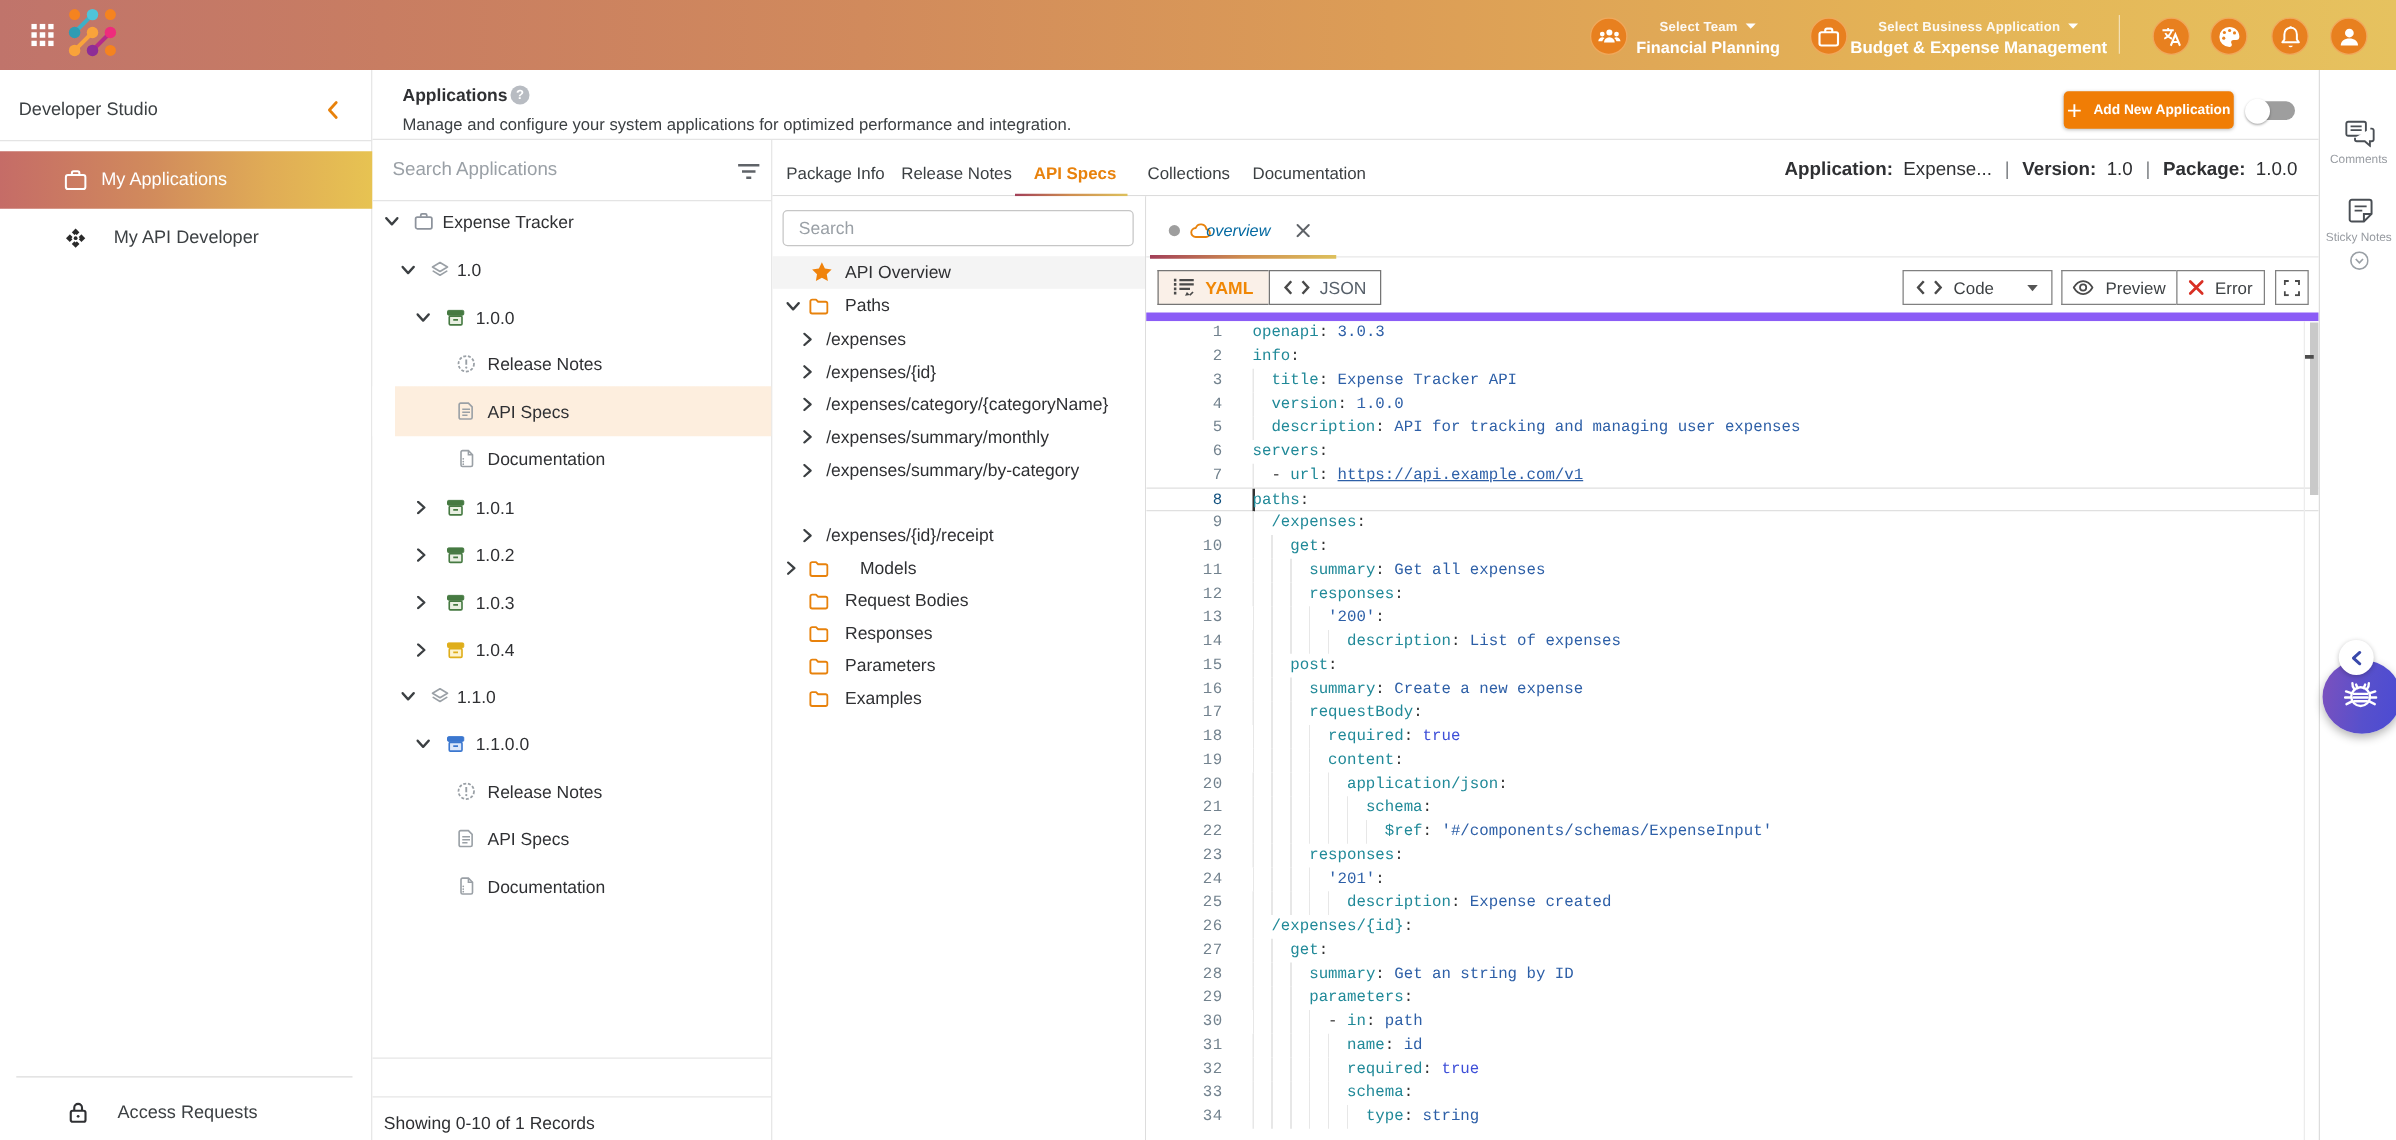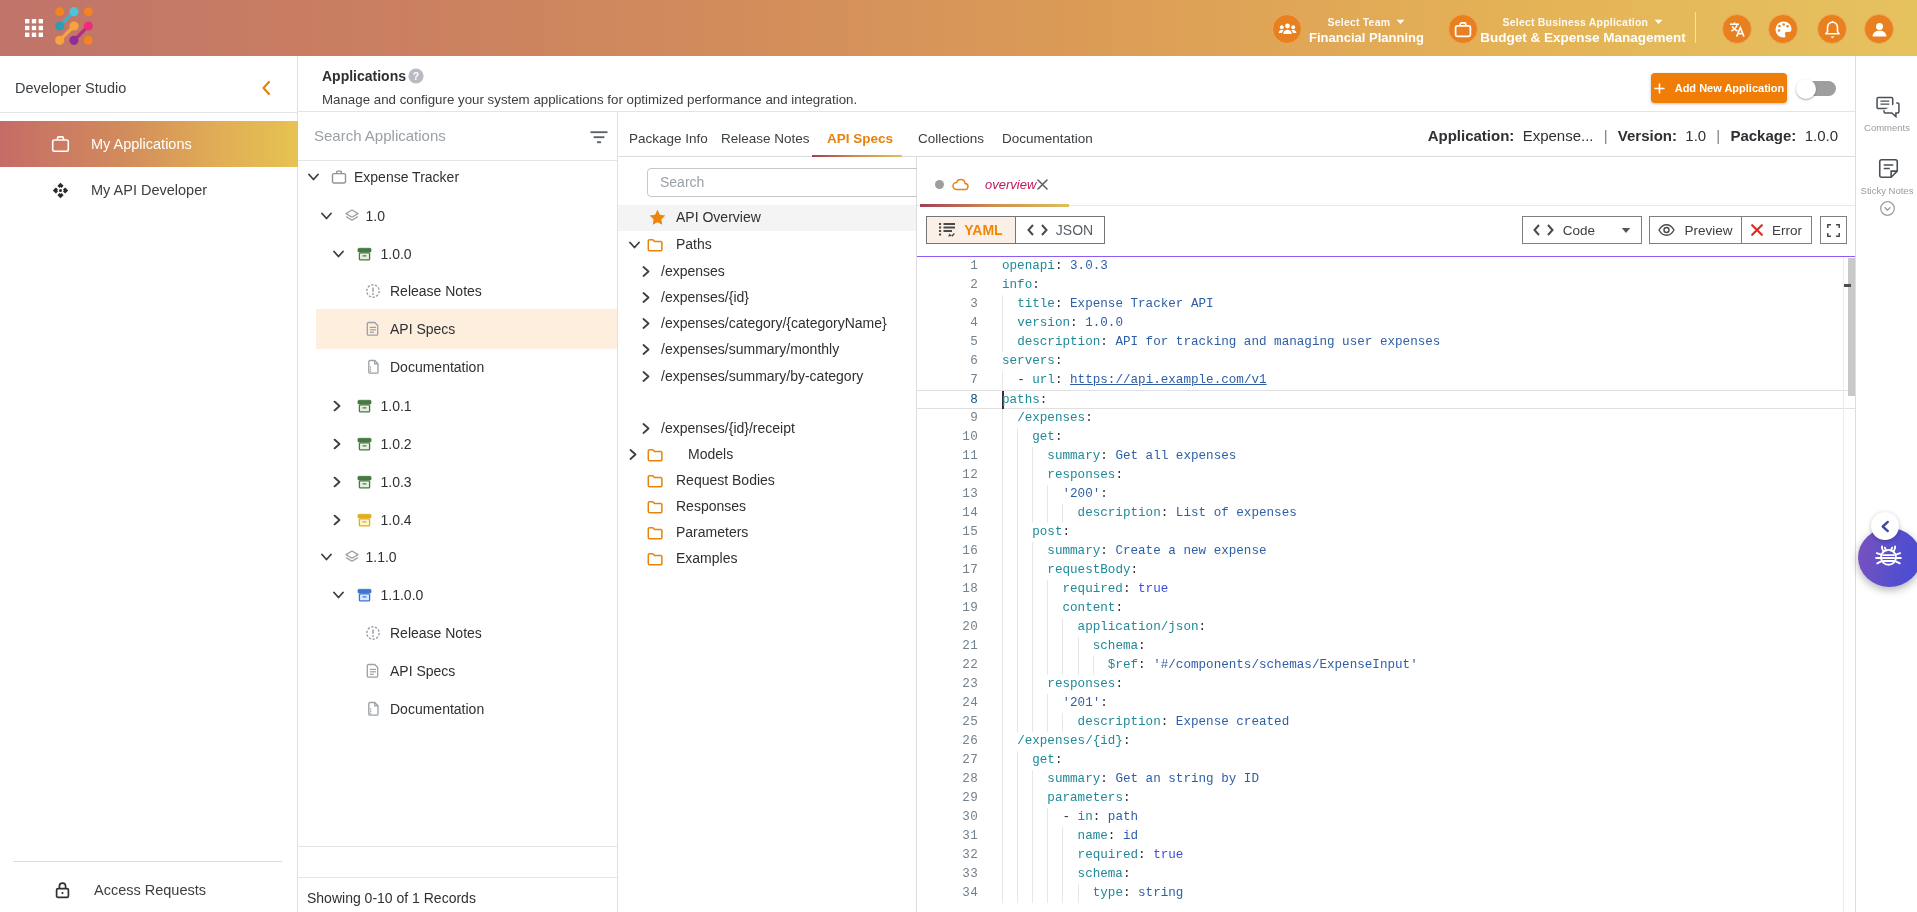--- a/index.html
+++ b/index.html
@@ -34,29 +34,29 @@
 .toggle{position:absolute;left:1500px;top:25px;width:38px;height:15px;border-radius:8px;background:#9e9e9e}
 .toggle .knob{position:absolute;left:-2px;top:-2.5px;width:20px;height:20px;border-radius:50%;background:#fff;box-shadow:0 1px 2px rgba(0,0,0,.35)}
 .tabtxt{position:absolute;top:19px;font-size:13.5px;color:#3c4043;white-space:nowrap}
 .tabtxt.active{color:#e8820c;font-weight:700}
 .tabunder{position:absolute;left:194px;top:42.5px;width:90px;height:2.5px;background:linear-gradient(90deg,#a23f58,#cf8e50,#ddc05c)}
 .appinfo{position:absolute;top:15px;right:17px;font-size:15px;color:#2f3033;white-space:nowrap}
 .appinfo b{font-weight:700}
 .appinfo .sep{color:#7d8084;padding:0 6px;font-weight:400}
 
 .filepanel{position:absolute;left:618px;top:157px;width:299px;height:755px;background:#fff;border-right:1px solid #ddd}
-.fp-search{position:absolute;left:29px;top:11px;width:281px;height:29px;border:1px solid #c6c6c6;border-radius:4px}
+.fp-search{position:absolute;left:8px;top:11px;width:281px;height:29px;border:1px solid #c6c6c6;border-radius:4px}
 .fp-search span{position:absolute;left:12px;top:5px;font-size:14px;color:#9aa0a6}
 .frow{position:absolute;left:0;width:298px;height:26px;display:flex;align-items:center;font-size:14px;color:#2f3033;white-space:nowrap}
 .frow.sel{background:#f4f4f4}
 
 .editor{position:absolute;left:917px;top:157px;width:938px;height:755px;background:#fff}
 .etabrow{position:absolute;left:0;top:0;width:938px;height:49px;border-bottom:1px solid #e8e8e8}
 .etab-under{position:absolute;left:3px;top:47px;width:149px;height:2.5px;background:linear-gradient(90deg,#a23f58,#cf8e50,#ddc05c)}
-.toolbar{position:absolute;left:0;top:49px;width:938px;height:51px;border-bottom:1px solid #8b5cf6}
+.toolbar{position:absolute;left:0;top:49px;width:938px;height:51px;border-bottom:7px solid #8b5cf6}
 .tbtn{position:absolute;display:flex;align-items:center;justify-content:center;font-size:13.5px;color:#3c4043;background:#fff;border:1px solid #7a7a7a;height:28px;top:10px}
 .codewrap{position:absolute;left:0;top:100px;width:938px;height:655px;background:#fff;overflow:hidden}
 .cl{position:relative;height:19px;white-space:pre;font-family:"Liberation Mono",monospace;font-size:12.6px;line-height:19px}
 .ln{position:absolute;left:0;top:0;width:61px;text-align:right;color:#72828e;letter-spacing:.3px}
 .lc{position:absolute;left:85px;top:0;background-repeat:no-repeat;background-image:none}
 .gl{background-image:repeating-linear-gradient(90deg,#e7e7e7 0 1px,transparent 1px 15.12px)}
 .k{color:#208998}.v{color:#2d5fa7}.bt{color:#3d4ed8}.st{color:#2d5fa7}.pn{color:#333}
 .lnk{color:#2d5fa7;text-decoration:underline}
 .curline{background:#fff;border-top:1px solid #e0e0e0;border-bottom:1px solid #e0e0e0}
 .curline .ln{color:#10507e}
@@ -170,21 +170,21 @@
       </svg>
     </span>
 <div class="abs" style="left:0;top:56px;width:298px;height:1px;background:#e4e4e4"></div>
 <div class="myapps">
       <span style="margin-left:51px">
         <svg width="19" height="18" viewBox="0 0 19 18" fill="none">
 <rect x="1.7" y="5" width="15.6" height="11.2" rx="1.7" stroke="#fff" stroke-width="1.6"></rect>
 <path d="M6.5 4.8 V3.3 a1.4 1.4 0 0 1 1.4 -1.4 h3.2 a1.4 1.4 0 0 1 1.4 1.4 V4.8" stroke="#fff" stroke-width="1.6"></path>
         </svg>
       </span>
-      <span style="margin-left:21px">My Applications</span>
+      <span style="margin-left:11px">My Applications</span>
     </div>
 <div class="navrow" style="top:114px">
       <span style="margin-left:51px">
         <svg width="19" height="19" viewBox="0 0 19 19">
 <path d="M9.5 1.8 L17.2 9.5 L9.5 17.2 L1.8 9.5 Z" fill="#2a2a2a"></path>
 <path d="M9.5 6.1 L12.9 9.5 L9.5 12.9 L6.1 9.5 Z" fill="#fff"></path>
 <path d="M1 1 L18 18 M18 1 L1 18" stroke="#fff" stroke-width="2.2"></path>
 <circle cx="9.5" cy="9.5" r="1.5" fill="#2a2a2a"></circle>
         </svg>
       </span>
@@ -562,21 +562,21 @@
     </div>
 </div>
 <div class="editor">
 <div class="etabrow">
 <span class="abs" style="left:18px;top:23px;width:9px;height:9px;border-radius:50%;background:#9e9e9e"></span>
 <span class="abs" style="left:35px;top:21px">
         <svg width="17" height="13" viewBox="0 0 17 13" fill="none">
 <path d="M4.6 11.6 h8 a3.1 3.1 0 0 0 0.5 -6.2 a4.4 4.4 0 0 0 -8.5 -1 a3.6 3.6 0 0 0 0 7.2 Z" stroke="#e8820c" stroke-width="1.5" stroke-linejoin="round"></path>
         </svg>
       </span>
-<span class="abs" style="left:68px;top:20px;font-size:13px;font-style:italic;color:#be185d">overview</span>
+<span class="abs" style="left:48px;top:20px;font-size:13px;font-style:italic;color:#0369a1">overview</span>
 <span class="abs" style="left:120px;top:22px">
         <svg width="11" height="11" viewBox="0 0 11 11">
           <path d="M1 1 L10 10 M10 1 L1 10" stroke="#5f6368" stroke-width="1.6" stroke-linecap="round"></path>
         </svg>
       </span>
 <div class="etab-under"></div>
 </div>
 <div class="toolbar">
 <div class="tbtn" style="left:9px;width:89px;background:#faf0e8;border-color:#757575;border-right:none">
         <span style="margin-right:8px">

